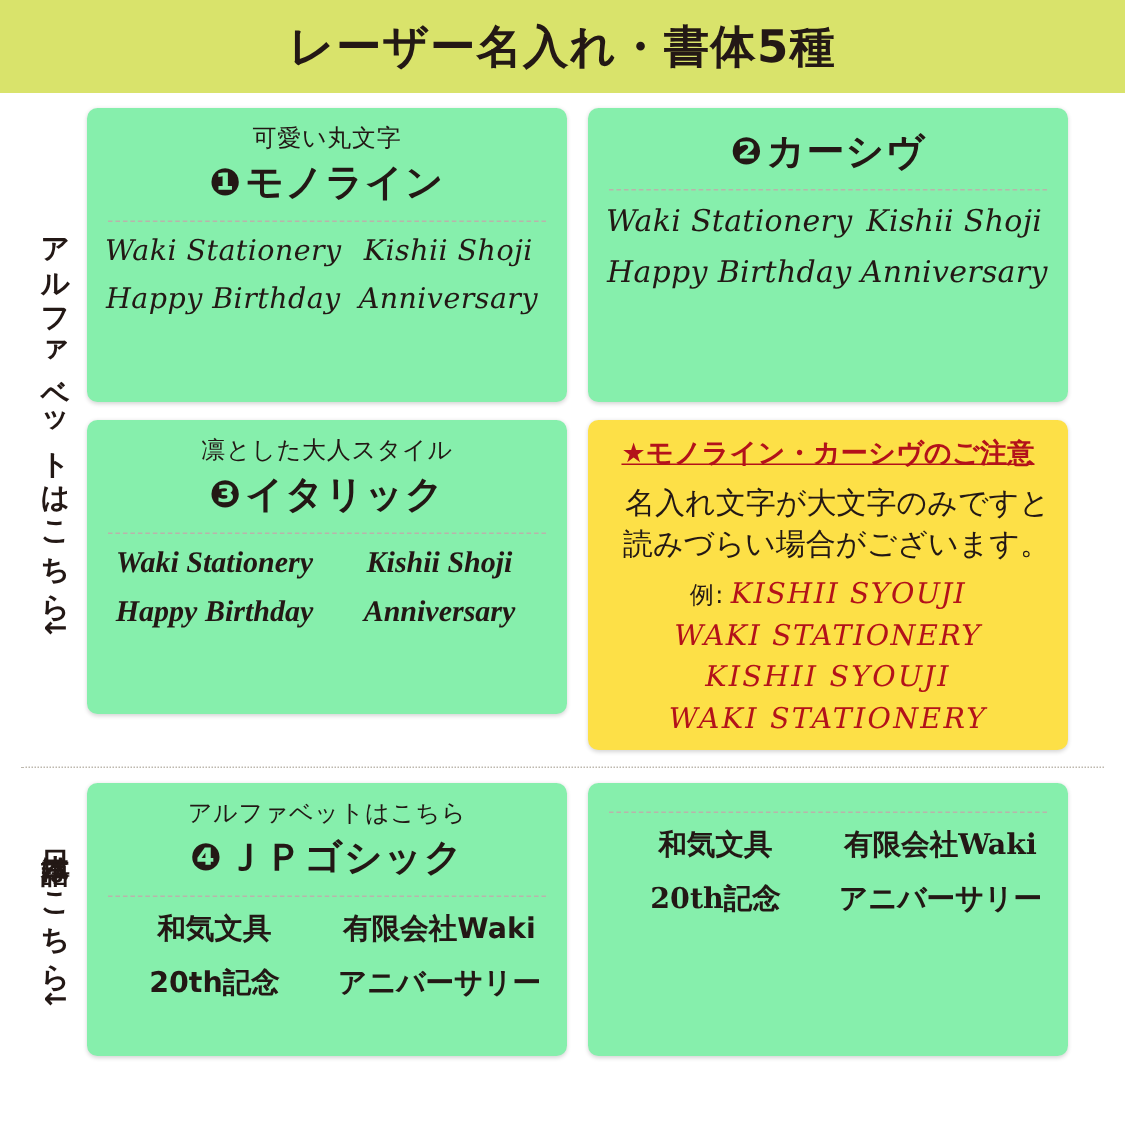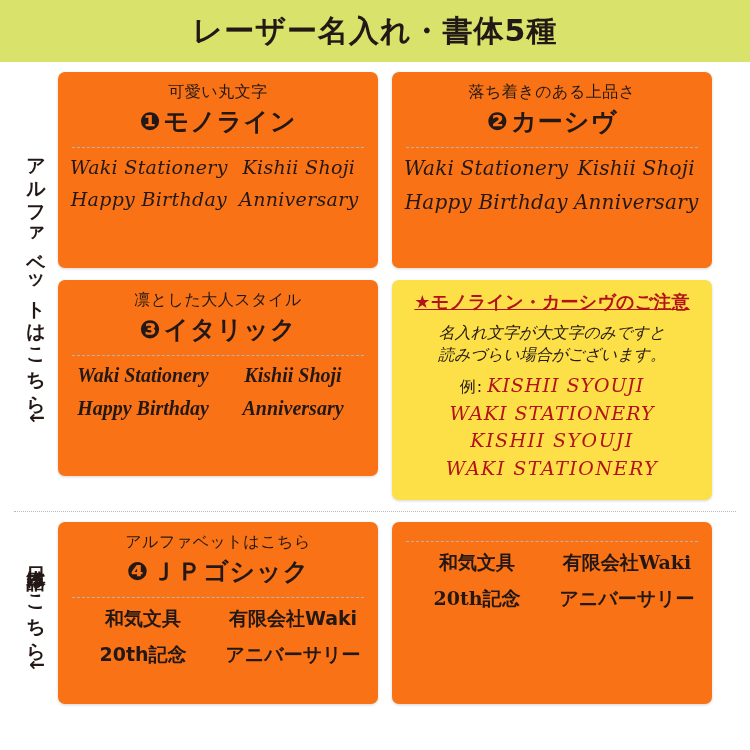--- a/index.html
+++ b/index.html
@@ -77,21 +77,21 @@
   }
 
   .cards {
     flex: 1;
     display: flex;
     flex-wrap: wrap;
     gap: 12px 14px;
   }
 
   .card {
-    background: #f97316;
+    background: #86efac;
     border-radius: 7px;
     box-shadow: 0 1px 3px rgba(0,0,0,0.17);
     box-sizing: border-box;
     padding: 10px 12px 12px 12px;
     width: 320px;
   }
   .card.alpha { height: 196px; }
   .card.jp { height: 182px; }
   .card.note { height: 220px; }
 
@@ -173,26 +173,25 @@
     font-size: 18px;
     font-weight: bold;
     color: #b3121a;
     text-decoration: underline;
     font-family: "DejaVu Sans", "Liberation Sans", sans-serif;
     letter-spacing: 0.2px;
     white-space: nowrap;
   }
   .note-body {
     margin-top: 8px;
-    text-align: center;
-    font-size: 16px;
+    text-align: right;
+    font-size: 20px;
     line-height: 1.35;
     color: #231815;
     font-family: "DejaVu Sans", "Liberation Sans", sans-serif;
-    font-style: italic;
   }
   .note-examples {
     margin-top: 7px;
     text-align: center;
     color: #b3121a;
   }
   .note-examples .row {
     font-family: "DejaVu Serif", serif;
     font-style: italic;
     font-size: 19px;
@@ -245,21 +244,20 @@
           <div class="divider"></div>
           <div class="samples style-mono">
             <span>Waki Stationery</span>
             <span>Kishii Shoji</span>
             <span>Happy Birthday</span>
             <span>Anniversary</span>
           </div>
         </div>
 
         <div class="card alpha">
-          <div class="card-sub">落ち着きのある上品さ</div>
           <div class="card-title">
             <span class="num">❷</span><span>カーシヴ</span>
           </div>
           <div class="divider"></div>
           <div class="samples style-cursive">
             <span>Waki Stationery</span>
             <span>Kishii Shoji</span>
             <span>Happy Birthday</span>
             <span>Anniversary</span>
           </div>

